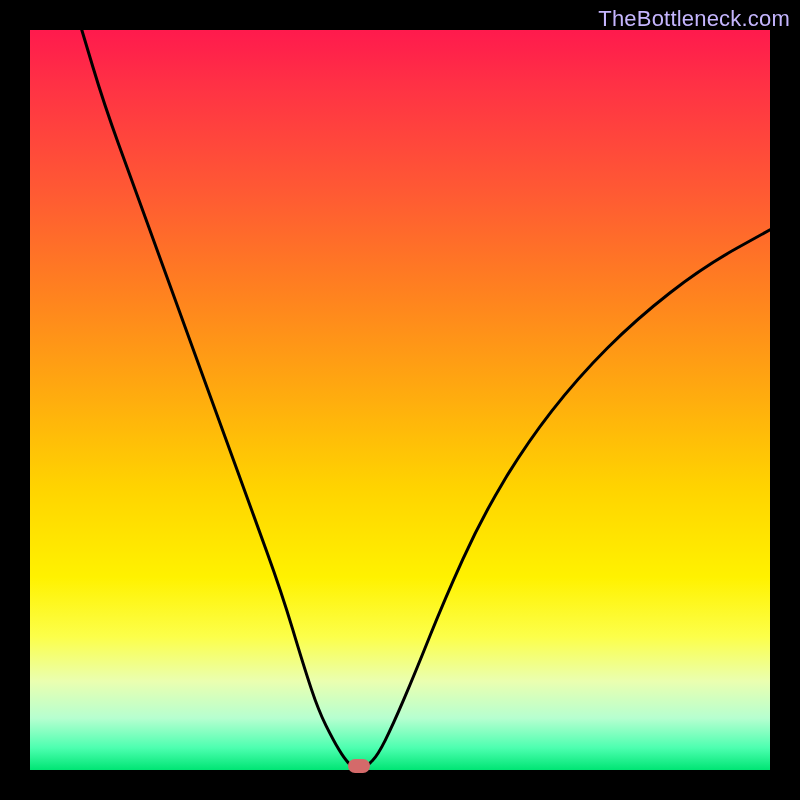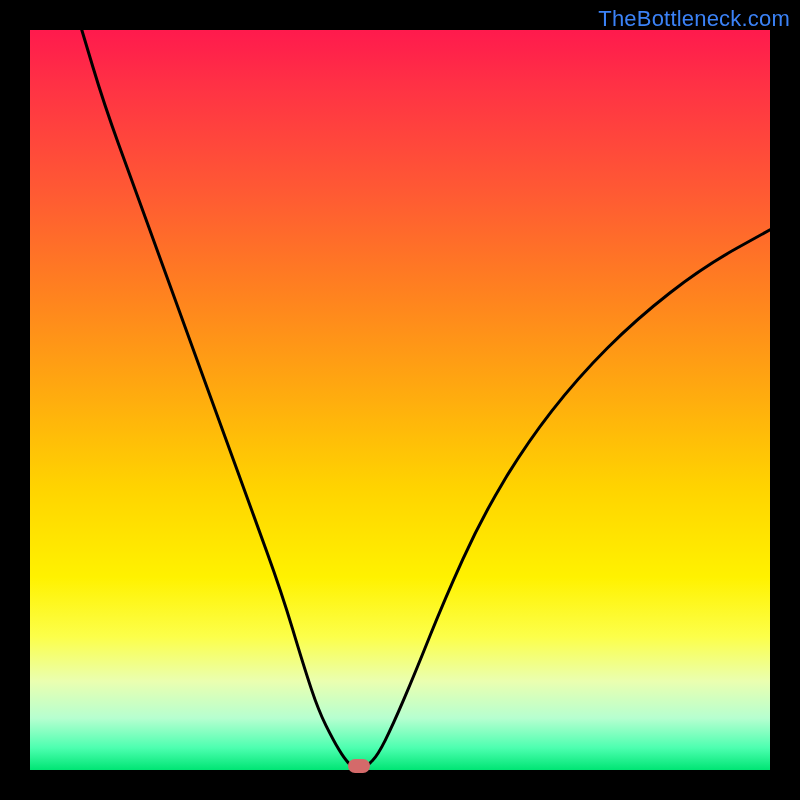--- a/index.html
+++ b/index.html
@@ -35,21 +35,21 @@
       #eaffb0 88%,
       #b6ffd0 93%,
       #4dffb0 97%,
       #00e574 100%
     );
   }
   .watermark {
     position: absolute;
     top: 6px;
     right: 10px;
-    color: #3b82f6;
+    color: #c4b5fd;
     font-size: 22px;
     font-weight: 500;
     letter-spacing: 0.2px;
     user-select: none;
   }
   .marker {
     position: absolute;
     width: 22px;
     height: 14px;
     border-radius: 7px;

